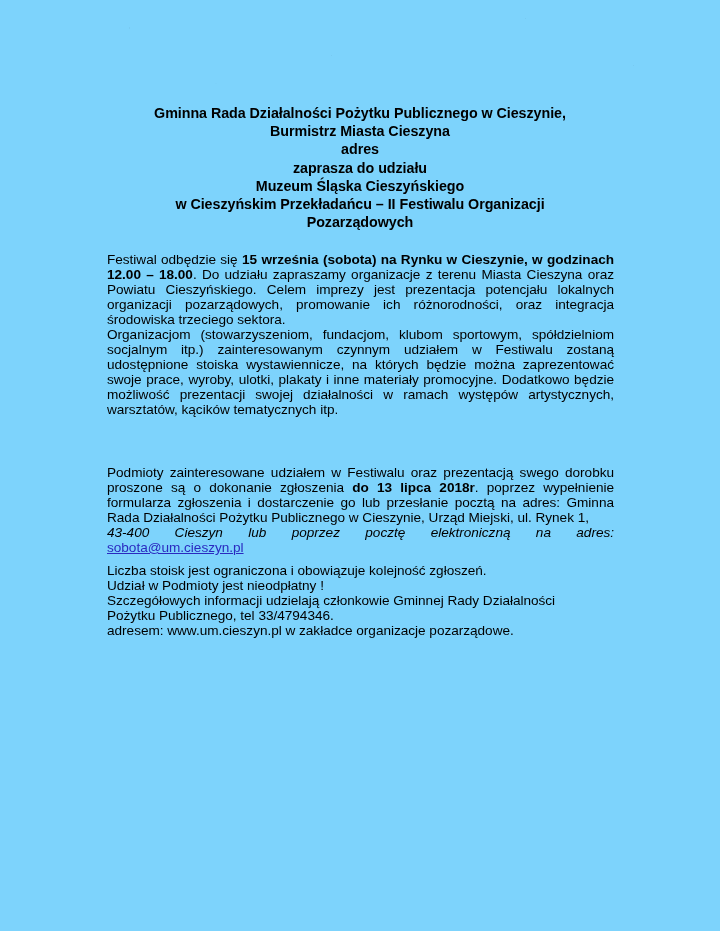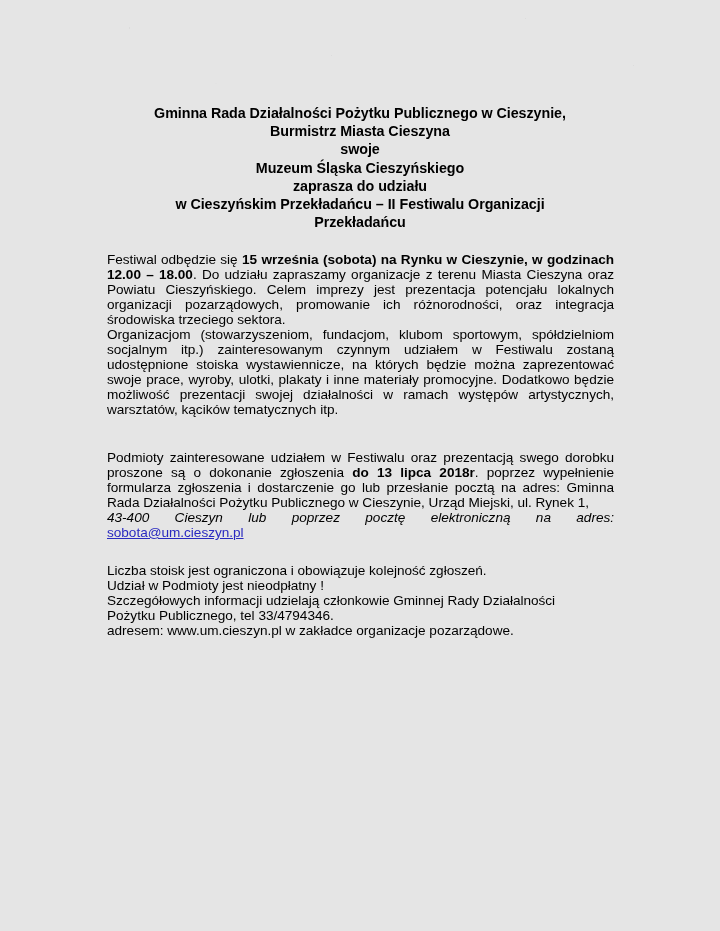--- a/index.html
+++ b/index.html
@@ -13,21 +13,21 @@
     background: #ffffff;
     font-family: "Liberation Sans", sans-serif;
     color: #000000;
     -webkit-font-smoothing: antialiased;
   }
 
   .page {
     position: relative;
     width: 720px;
     height: 931px;
-    background: #e5e5e5;
+    background: #7dd3fc;
     box-sizing: border-box;
   }
 
   
   .header {
     position: absolute;
     left: 107px;
     top: 104px;
     width: 506px;
     text-align: center;
@@ -72,21 +72,21 @@
   b, .b {
     font-weight: bold;
   }
 
   .link {
     color: #2a2ac0;
     text-decoration: underline;
   }
 
   .blk1 { top: 252px; }
-  .blk2 { top: 450px; }
+  .blk2 { top: 465px; }
   .blk3 { top: 563px; }
 
   
   .speckle {
     position: absolute;
     inset: 0;
     pointer-events: none;
     opacity: 0.035;
     background-image:
       radial-gradient(circle at 18% 3%, #000 0.6px, transparent 0.7px),
@@ -100,25 +100,25 @@
 </head>
 <body>
 
 <div class="page">
 
   <div class="speckle"></div>
 
   <div class="header">
     <span class="hline">Gminna Rada Działalności Pożytku Publicznego w Cieszynie,</span>
     <span class="hline">Burmistrz Miasta Cieszyna</span>
-    <span class="hline">swoje</span>
+    <span class="hline">adres</span>
+    <span class="hline">zaprasza do udziału</span>
     <span class="hline">Muzeum Śląska Cieszyńskiego</span>
-    <span class="hline">zaprasza do udziału</span>
     <span class="hline">w Cieszyńskim Przekładańcu –  II Festiwalu Organizacji</span>
-    <span class="hline">Przekładańcu</span>
+    <span class="hline">Pozarządowych</span>
   </div>
 
   <div class="body-text blk1">
     <p class="para"><span>Festiwal  odbędzie  się  </span><b>15  września  (sobota)  na  Rynku  w  Cieszynie,</b> <b>w godzinach 12.00 – 18.00</b><span>. Do udziału zapraszamy organizacje z terenu Miasta Cieszyna  oraz  Powiatu  Cieszyńskiego.  Celem  imprezy  jest  prezentacja potencjału lokalnych organizacji pozarządowych, promowanie ich różnorodności, oraz integracja  środowiska trzeciego sektora.</span></p>
 
     <p class="para"><span>Organizacjom (stowarzyszeniom, fundacjom, klubom sportowym, spółdzielniom socjalnym  itp.)  zainteresowanym  czynnym  udziałem  w  Festiwalu  zostaną udostępnione stoiska wystawiennicze, na których będzie można  zaprezentować swoje  prace,  wyroby,  ulotki,  plakaty  i  inne  materiały  promocyjne.  Dodatkowo będzie  możliwość  prezentacji  swojej  działalności  w  ramach  występów artystycznych, warsztatów, kącików tematycznych  itp.</span></p>
   </div>
 
   <div class="body-text blk2">
     <p class="para"><span>Podmioty zainteresowane udziałem w Festiwalu oraz prezentacją swego dorobku proszone są o dokonanie zgłoszenia </span><b>do 13 lipca 2018r</b><span>. poprzez  wypełnienie formularza zgłoszenia i dostarczenie go lub przesłanie  pocztą na adres: Gminna Rada Działalności Pożytku Publicznego w Cieszynie, Urząd Miejski,  ul. Rynek 1,</span><span class="stretch-line">43-400 Cieszyn lub poprzez pocztę elektroniczną na adres:</span></p>

